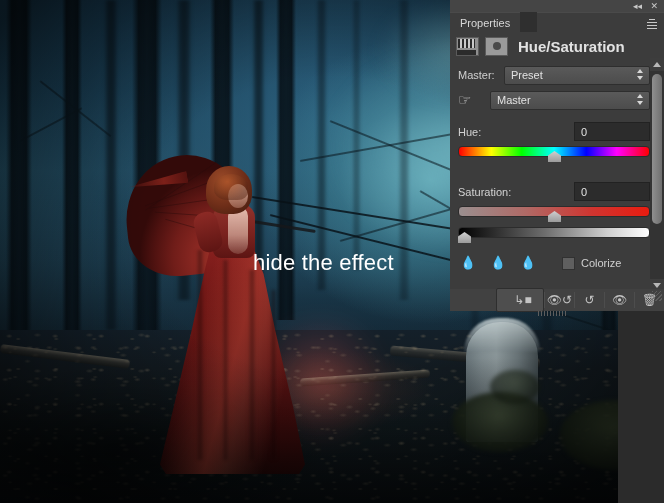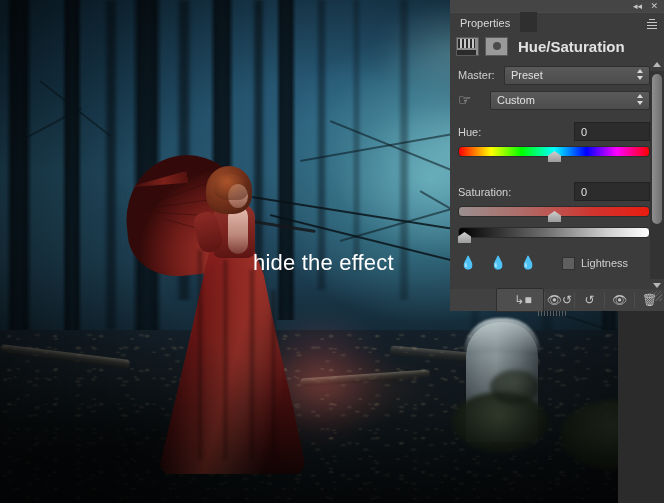--- a/index.html
+++ b/index.html
@@ -330,21 +330,21 @@
           <span class="arr">
               <u></u>
               <s></s>
             </span>
         </div>
       </div>
 
       <div id="handRow">
         <div id="handIcon">☞</div>
         <div class="sel" style="flex:1;">
-          <span>Custom</span>
+          <span>Master</span>
           <span class="arr">
               <u></u>
               <s></s>
             </span>
         </div>
       </div>
 
       <div class="valrow" style="margin-top:10px;">
         <span class="vlab">Hue:</span>
         <span class="vbox">0</span>
@@ -367,21 +367,21 @@
         <div class="track" id="litTrack"></div>
         <div class="thumb" id="litThumb" style="left: 0px;"></div>
       </div>
 
       <div id="toolsRow">
         <span class="dropper">💧</span>
         <span class="dropper">💧</span>
         <span class="dropper">💧</span>
         <span id="colorizeWrap">
           <span id="colorizeBox"></span>
-          <span id="colorizeLab">Lightness</span>
+          <span id="colorizeLab">Colorize</span>
         </span>
       </div>
     </div>
 
     <div id="sb">
       <div id="sbUp">
           <span class="sbArrow"></span>
         </div>
       <div id="sbThumb"></div>
       <div id="sbDn">

